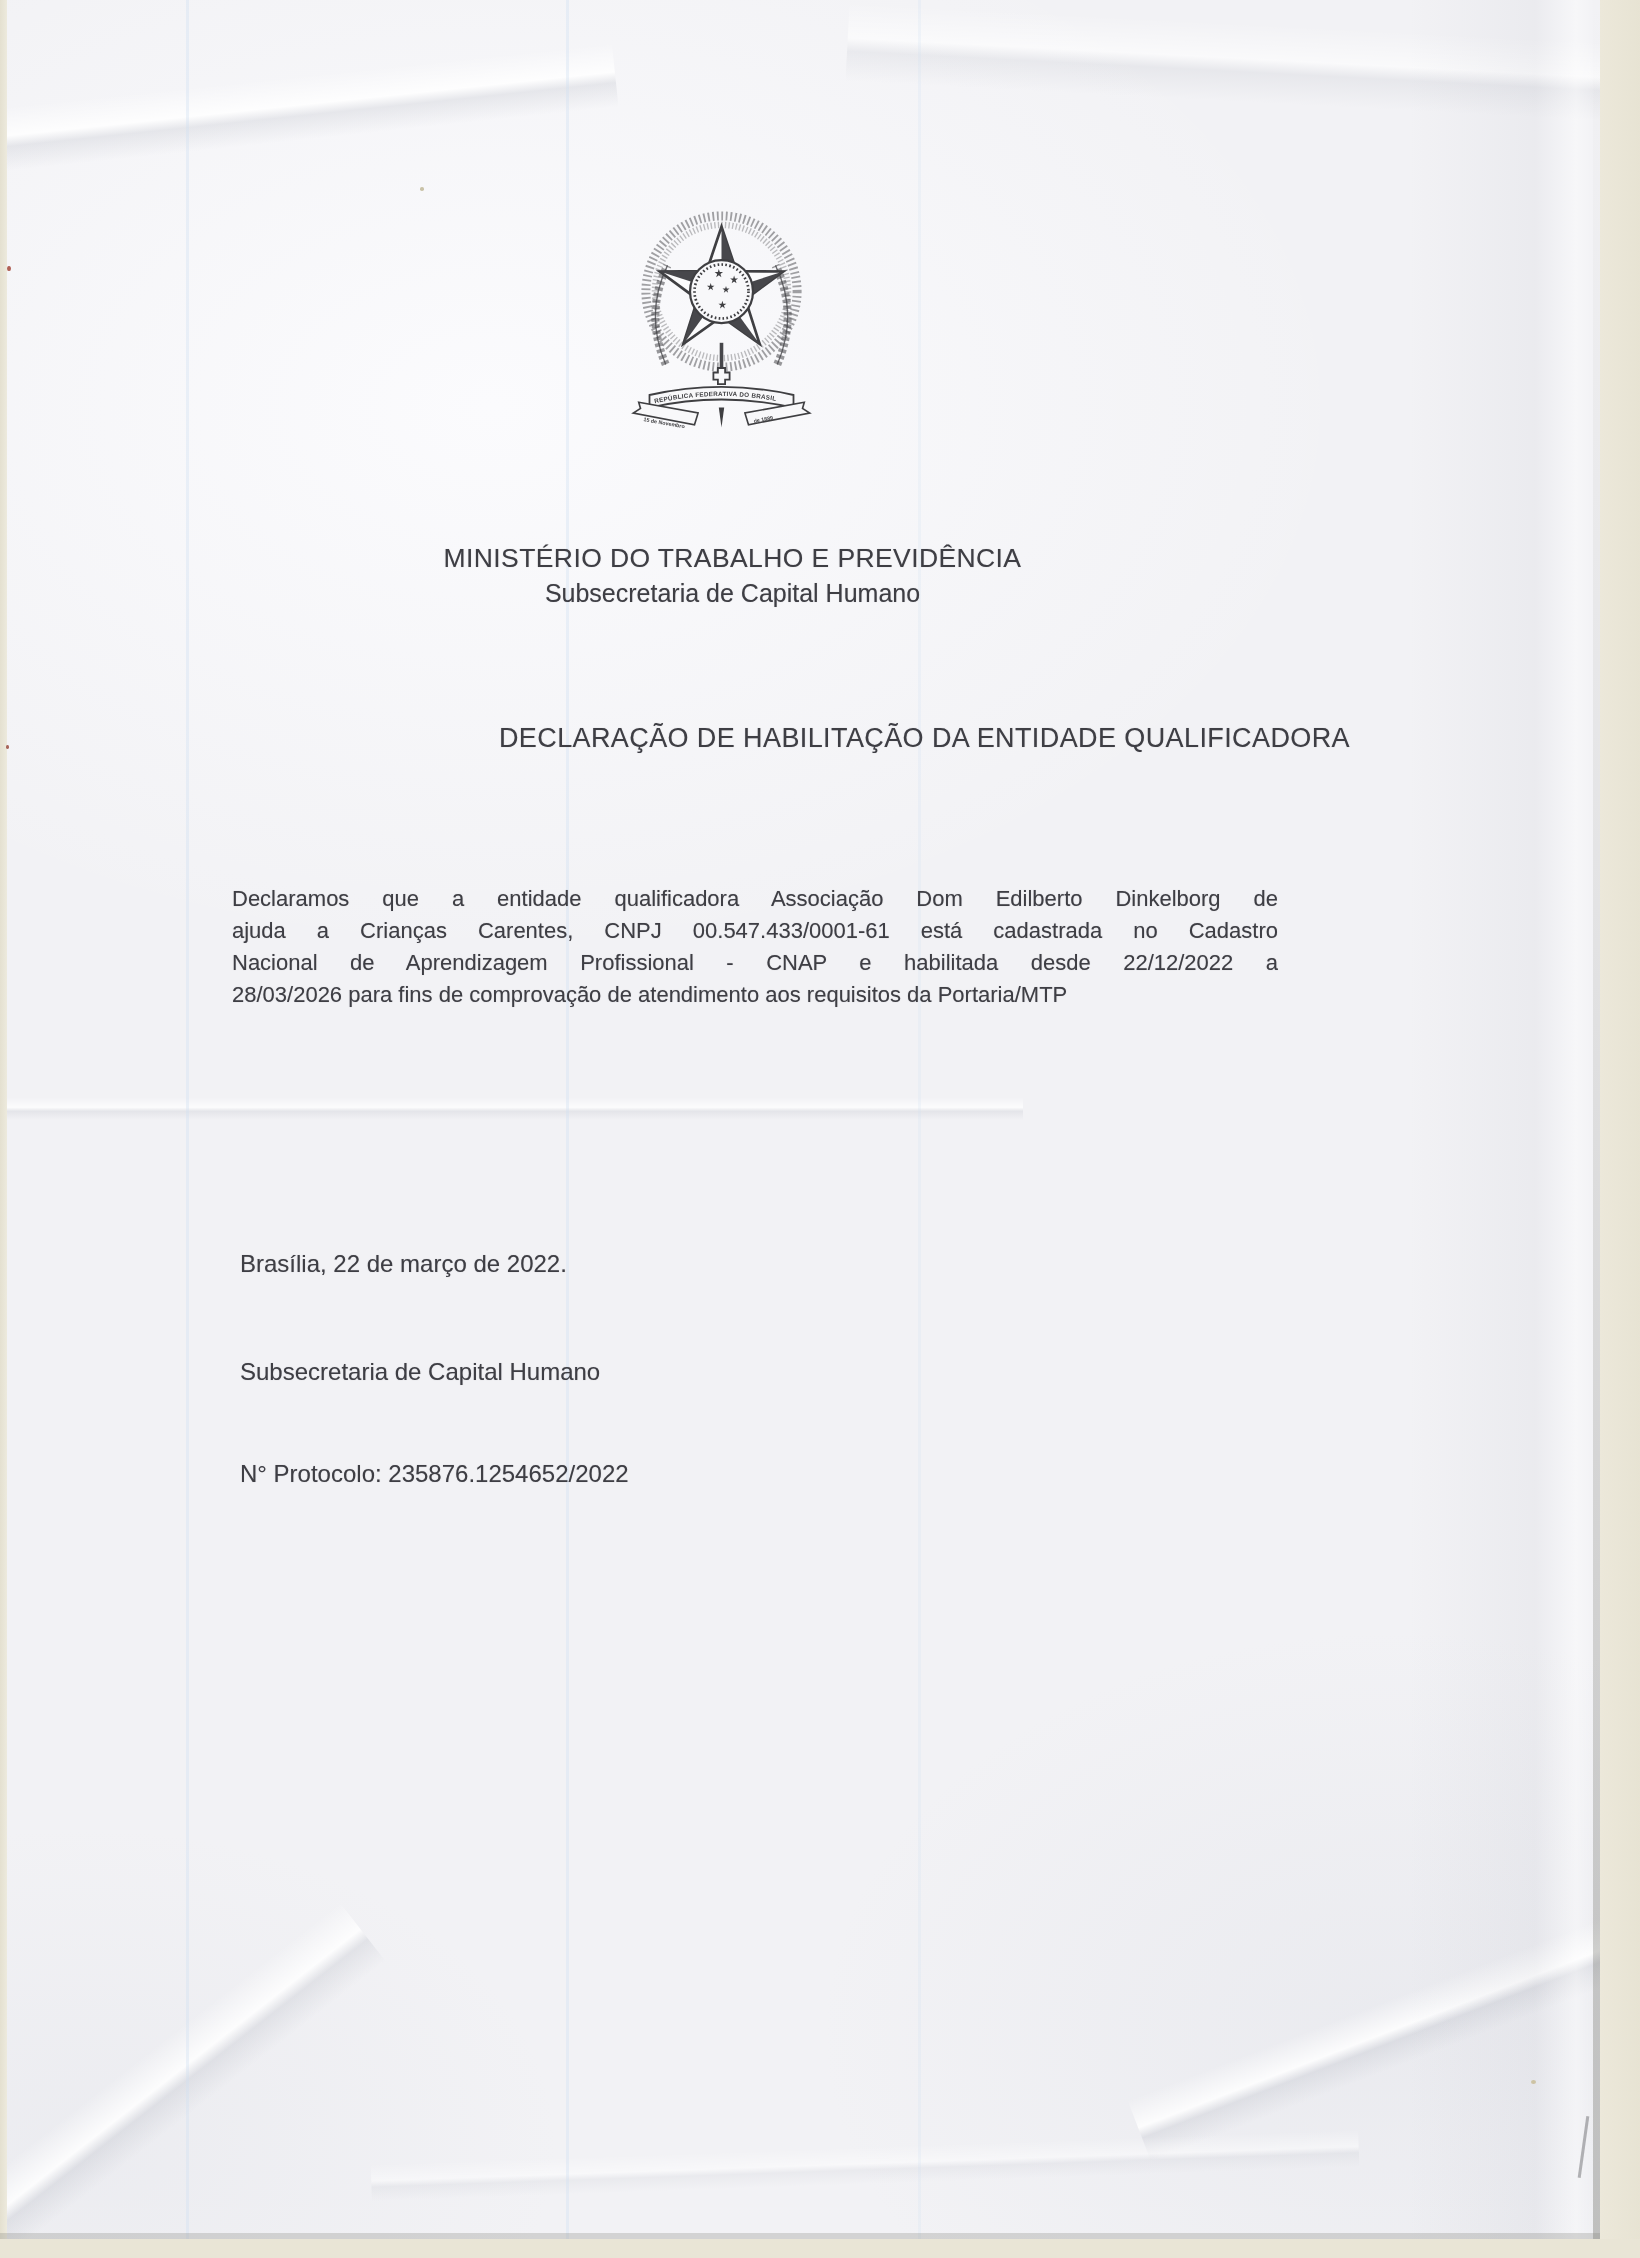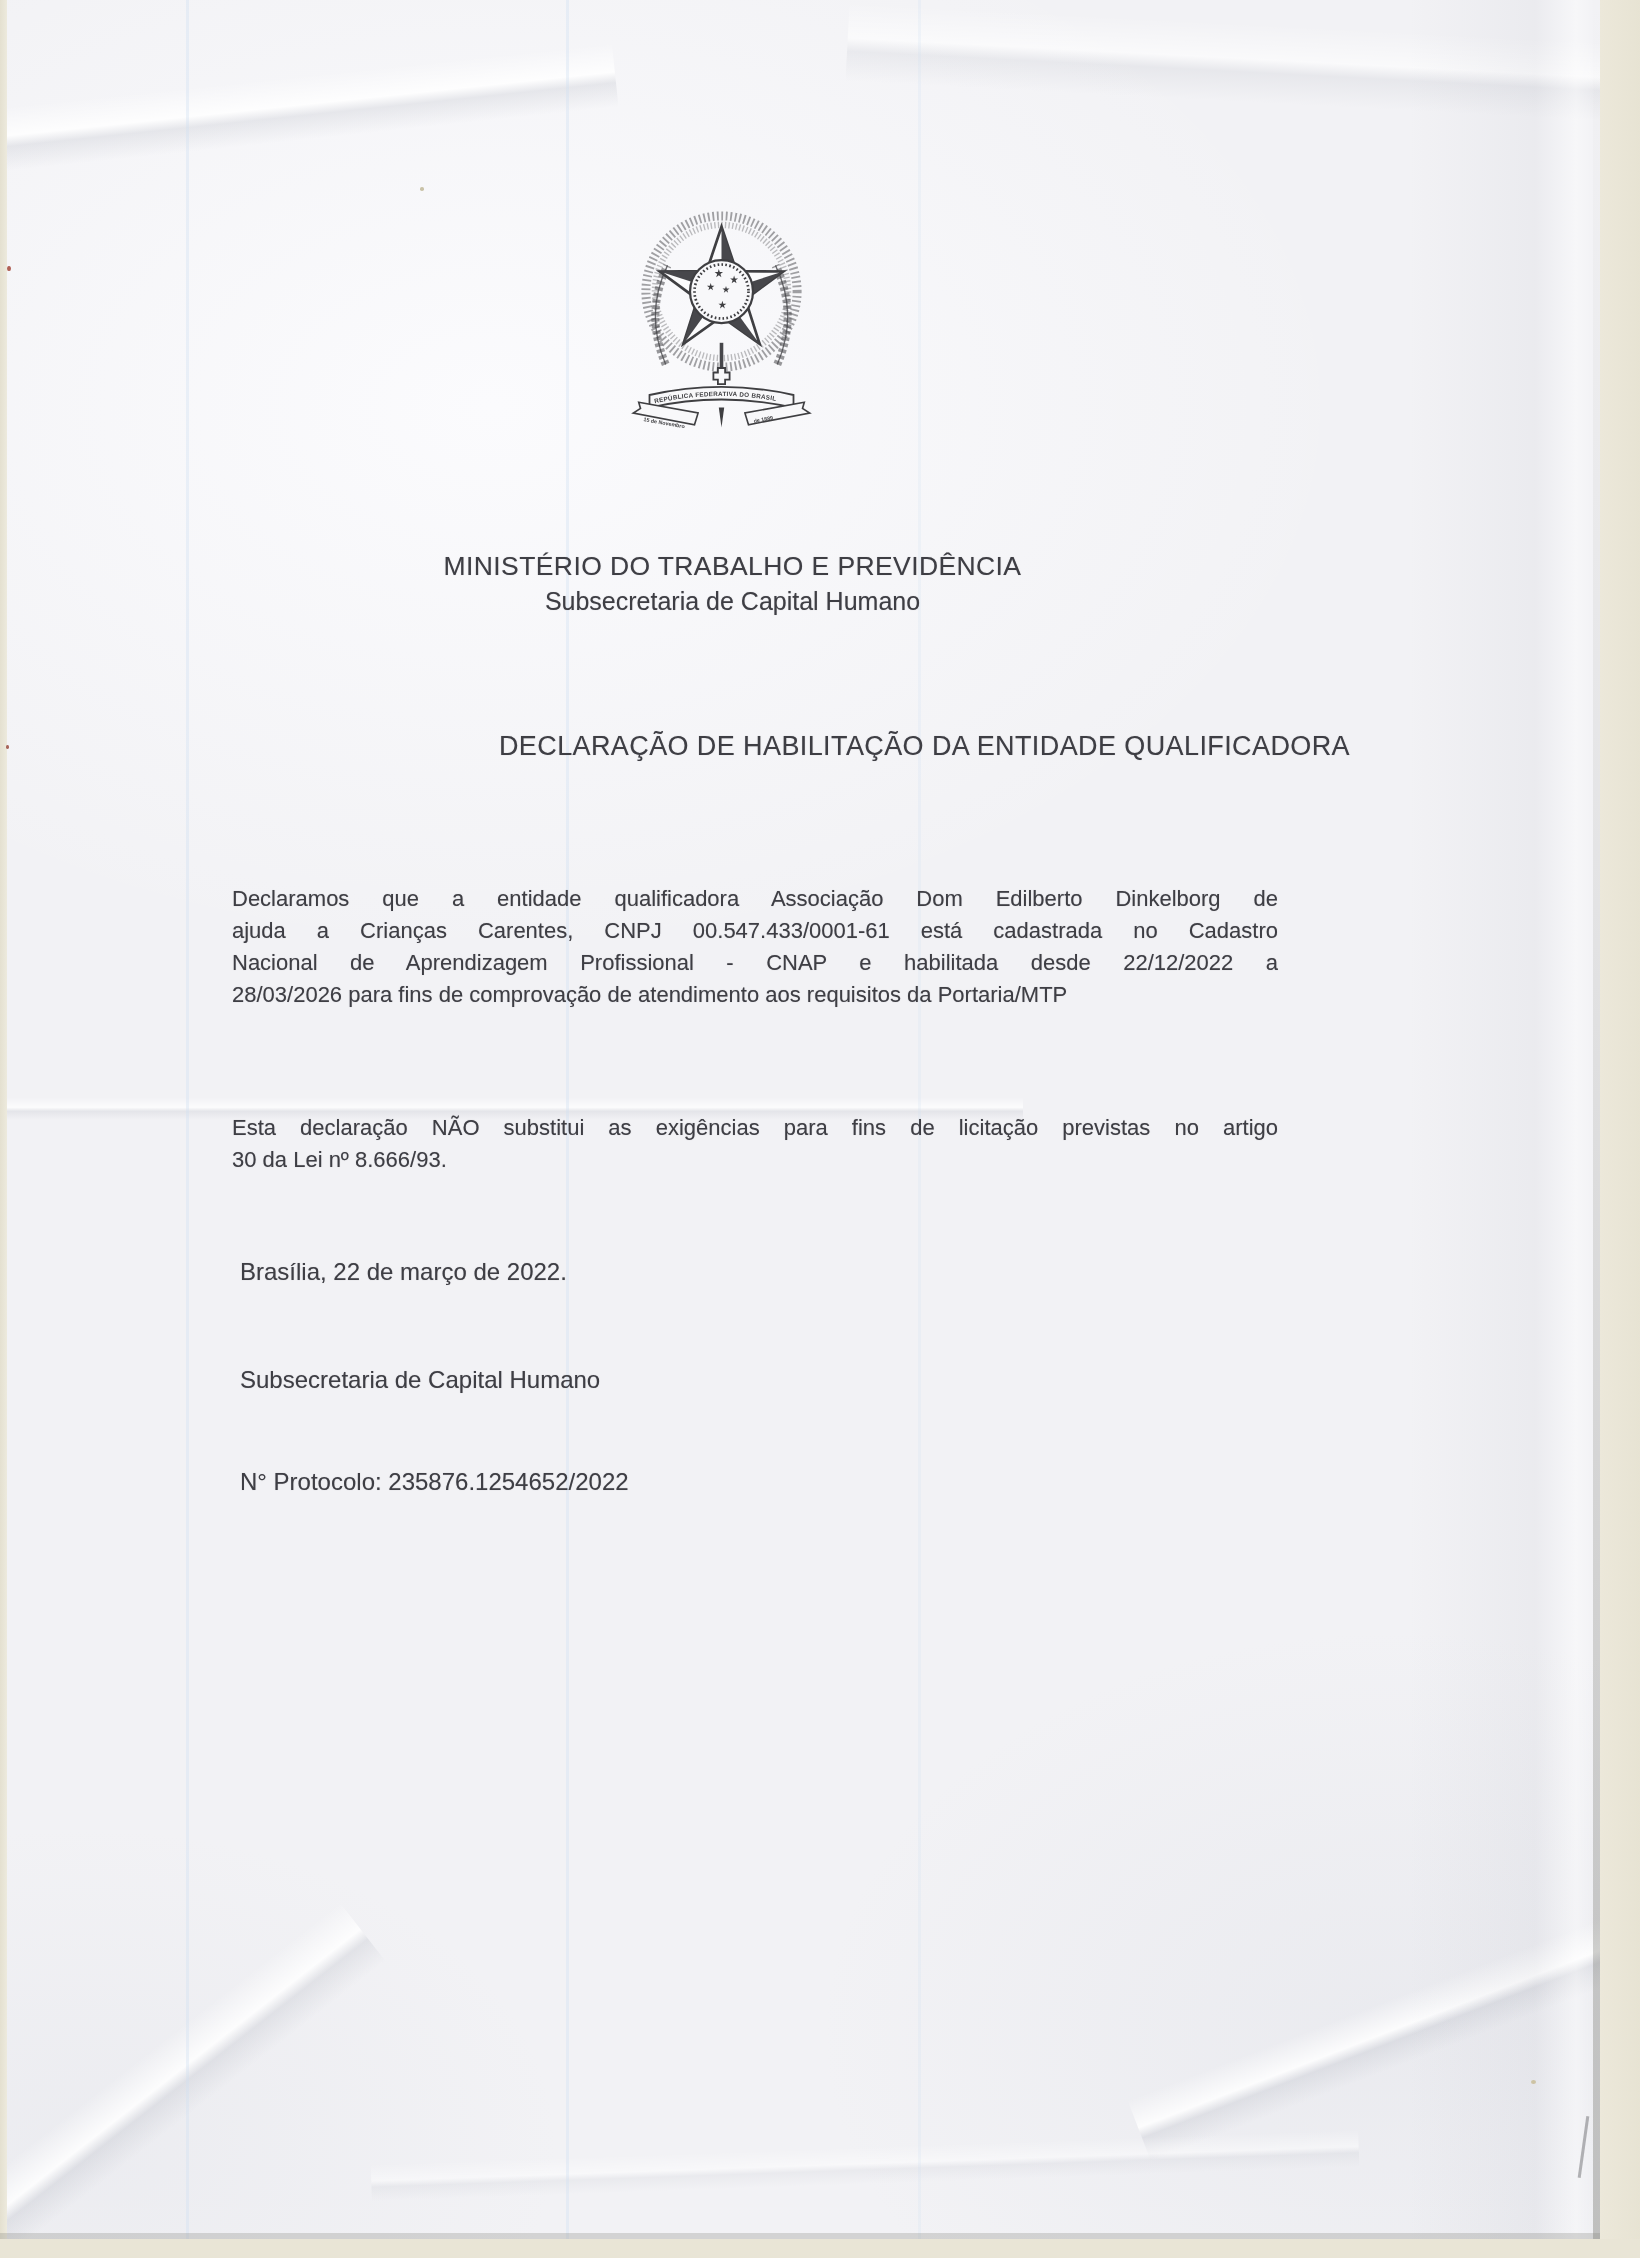--- a/index.html
+++ b/index.html
@@ -6,21 +6,21 @@
   .page{
     position:relative;width:1641px;height:2258px;overflow:hidden;
     background-color:#f2f2f5;
     background-image:
       radial-gradient(1235px 794px at 30% 18%, rgba(252,252,254,.9), rgba(252,252,254,0) 70%),
       radial-gradient(882px 618px at 85% 90%, rgba(205,208,218,.22), rgba(205,208,218,0) 65%),
       radial-gradient(794px 529px at 5% 95%, rgba(205,208,218,.18), rgba(205,208,218,0) 60%);
     font-family:"Liberation Sans", sans-serif;
     color:#3e3e44;
   }
-  .txt{position:absolute; text-shadow:0 0 0.9px rgba(70,70,78,.38);margin-top:8px;}
+  .txt{position:absolute; text-shadow:0 0 0.9px rgba(70,70,78,.38);}
   .heading{left:309px;top:543px;width:847px;text-align:center;}
   .ministry{font-size:26.5px;line-height:30px;letter-spacing:0.4px;}
   .dept{font-size:25px;line-height:28px;margin-top:6.2px;}
   .doc-title{left:159px;top:723px;width:1191px;text-align:right;font-size:27px;letter-spacing:0.4px;}
   .para{position:absolute;left:232px;width:1046px;font-size:22px;}
   .jline{white-space:nowrap;text-align:justify;text-align-last:justify;line-height:32px;text-shadow:0 0 0.9px rgba(70,70,78,.38);}
   .para .jline:last-child{text-align-last:left;}
   .single{font-size:24px;line-height:30px;}
   
   .edge{position:absolute;background:#e9e5d6;}
@@ -122,23 +122,19 @@
 
   <div class="txt doc-title">DECLARAÇÃO DE HABILITAÇÃO DA ENTIDADE QUALIFICADORA</div>
 
   <div class="para" style="top:883px">
       <div class="jline">Declaramos que a entidade qualificadora Associação Dom Edilberto Dinkelborg de</div>
       <div class="jline">ajuda a Crianças Carentes, CNPJ 00.547.433/0001-61 está cadastrada no Cadastro</div>
       <div class="jline">Nacional de Aprendizagem Profissional - CNAP e habilitada desde 22/12/2022 a</div>
       <div class="jline">28/03/2026 para fins de comprovação de atendimento aos requisitos da Portaria/MTP</div>
     </div>
 
-  <div class="para" style="top:1112px">
-      <div class="jline">Esta declaração NÃO substitui as exigências para fins de licitação previstas no artigo</div>
-      <div class="jline">30 da Lei nº 8.666/93.</div>
-    </div>
 
   <div class="txt single" style="left:240px;top:1249px">Brasília, 22 de março de 2022.</div>
   <div class="txt single" style="left:240px;top:1357px">Subsecretaria de Capital Humano</div>
   <div class="txt single" style="left:240px;top:1459px">N° Protocolo: 235876.1254652/2022</div>
 
 </div>
 
 
 </body></html>

